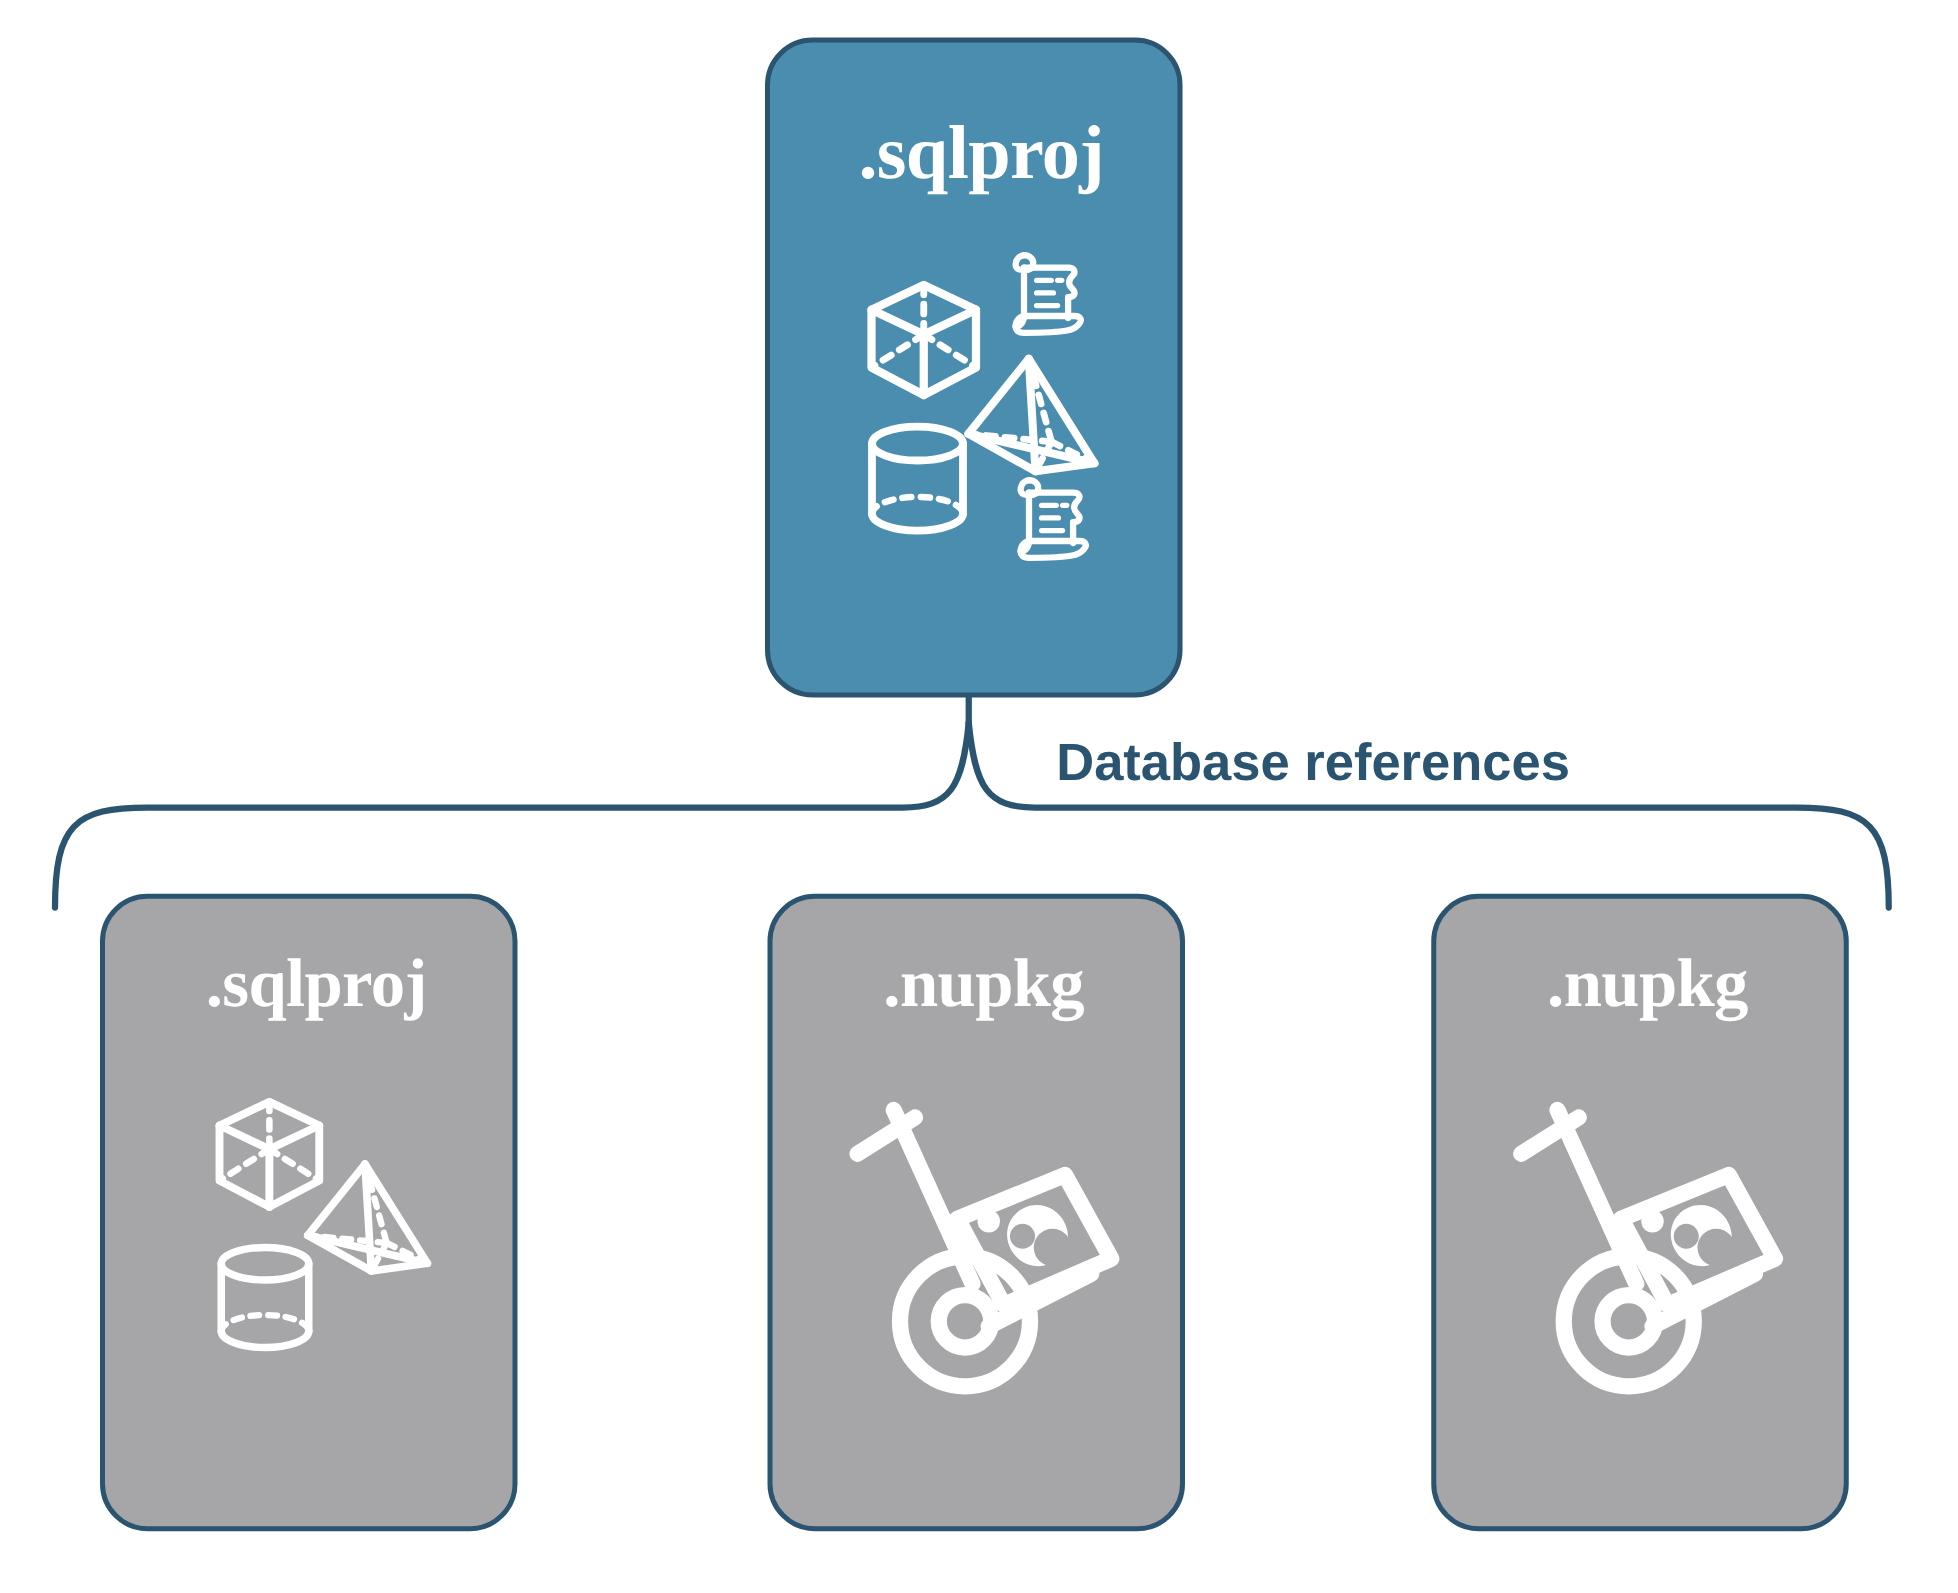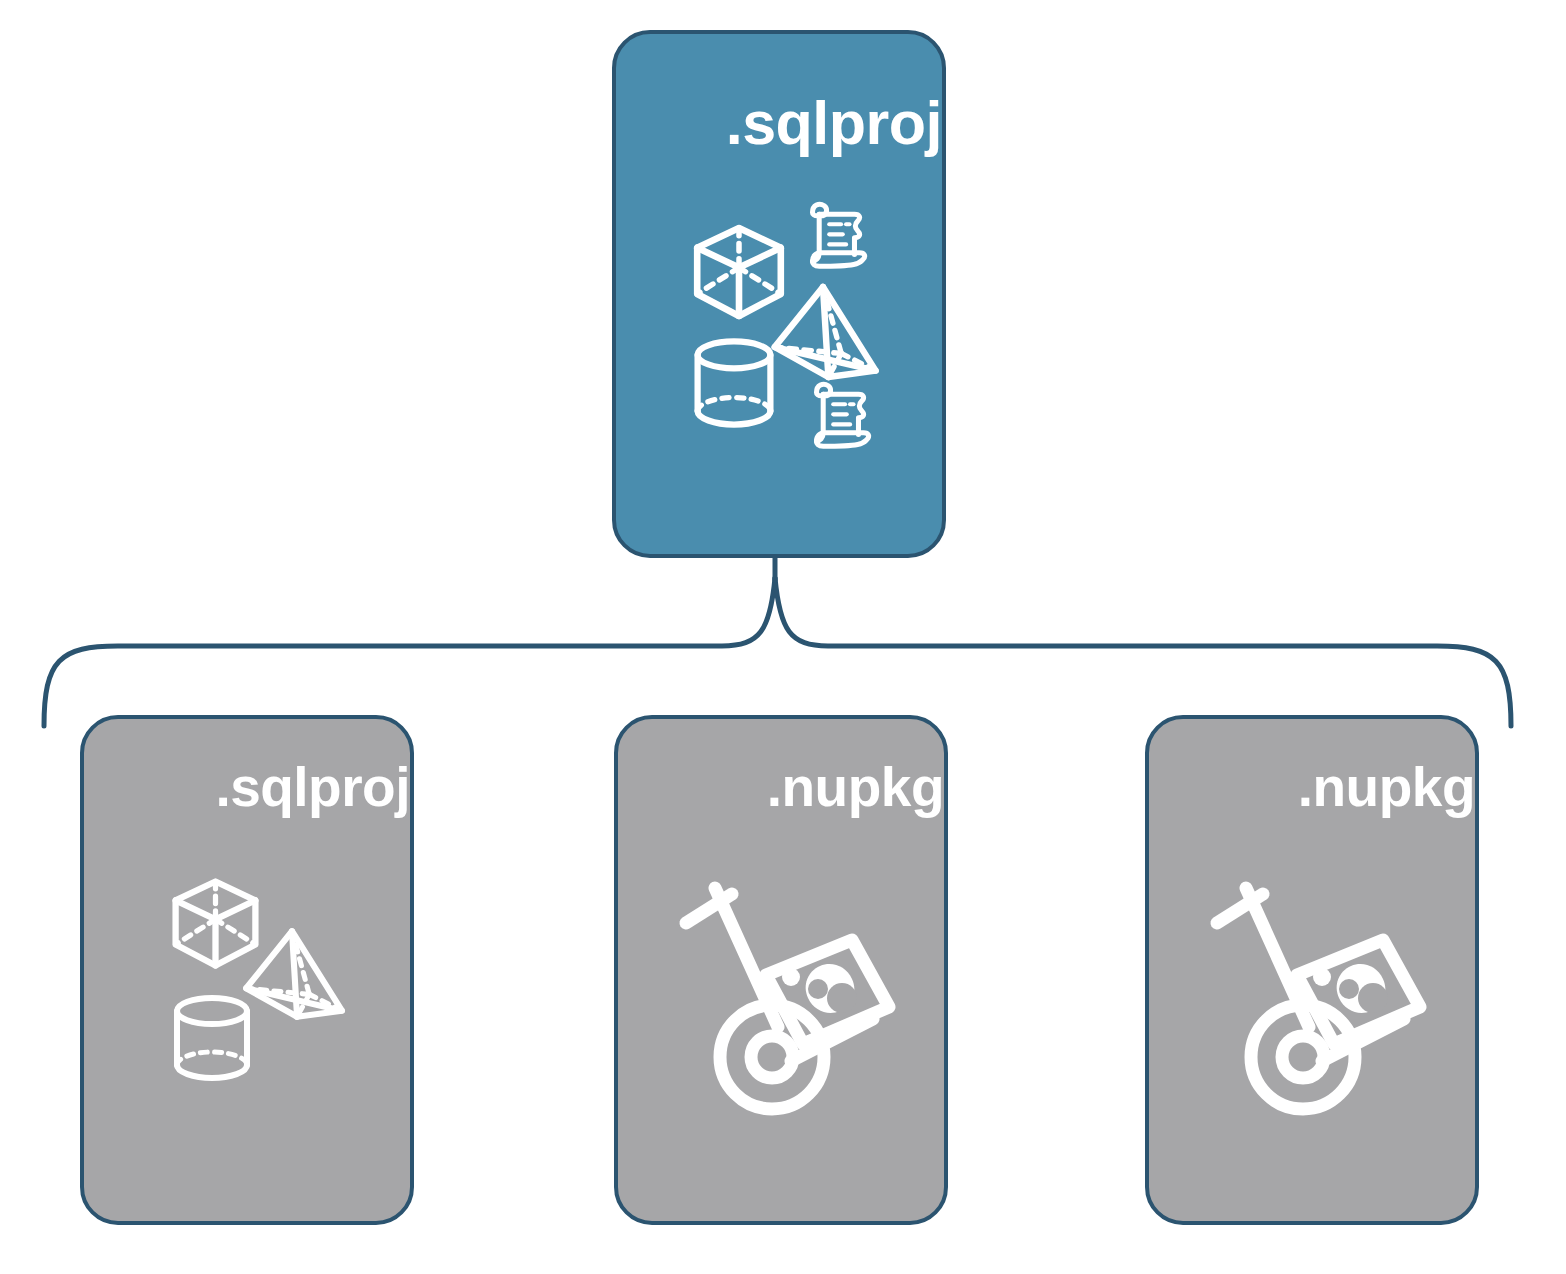--- a/index.html
+++ b/index.html
@@ -27,25 +27,25 @@
   .node-box.primary {
     background: #4A8DAE;
   }
   .node-box.secondary {
     background: #A6A6A8;
   }
   .node-title {
     position: absolute;
     left: 12px;
     right: 0;
-    text-align: right;
+    text-align: center;
     color: #ffffff;
     font-weight: bold;
     letter-spacing: -0.5px;
-    font-family: Liberation Sans, sans-serif;
+    font-family: Liberation Serif, serif;
     user-select: none;
   }
   #top-node .node-title {
     top: 54px;
     font-size: 61px;
   }
   .bottom-node .node-title {
     top: 36px;
     font-size: 55px;
   }
@@ -86,20 +86,21 @@
              C 760 646, 770 630, 775 578" fill="none" stroke="#2B5470" stroke-width="5" stroke-linecap="round"></path>
 
     <path d="M 775 578
              C 780 630, 790 646, 828 646
              L 1437 646
              C 1495 646, 1511 660, 1511 726" fill="none" stroke="#2B5470" stroke-width="5" stroke-linecap="round"></path>
 
     <path d="M 775 558 L 775 580" fill="none" stroke="#2B5470" stroke-width="5" stroke-linecap="round"></path>
   </svg>
 
+  <div class="brace-label" style="left:845px; top:586px;">Database references</div>
 
   <div class="node-box primary" id="top-node" style="left:612px; top:30px; width:334px; height:528px;">
     <div class="node-title">.sqlproj</div>
 
     <div class="icon-layer">
 
       <svg class="icon-svg" style="left:68px; top:183px;" width="110" height="110" viewBox="0 0 100 100">
         <g fill="none" stroke="#ffffff" stroke-width="6" stroke-linejoin="round" stroke-linecap="round">
           <path d="M12 28 L50 10 L88 28 L88 70 L50 90 L12 70 Z"></path>
           <path d="M12 28 L50 46 L88 28"></path>

